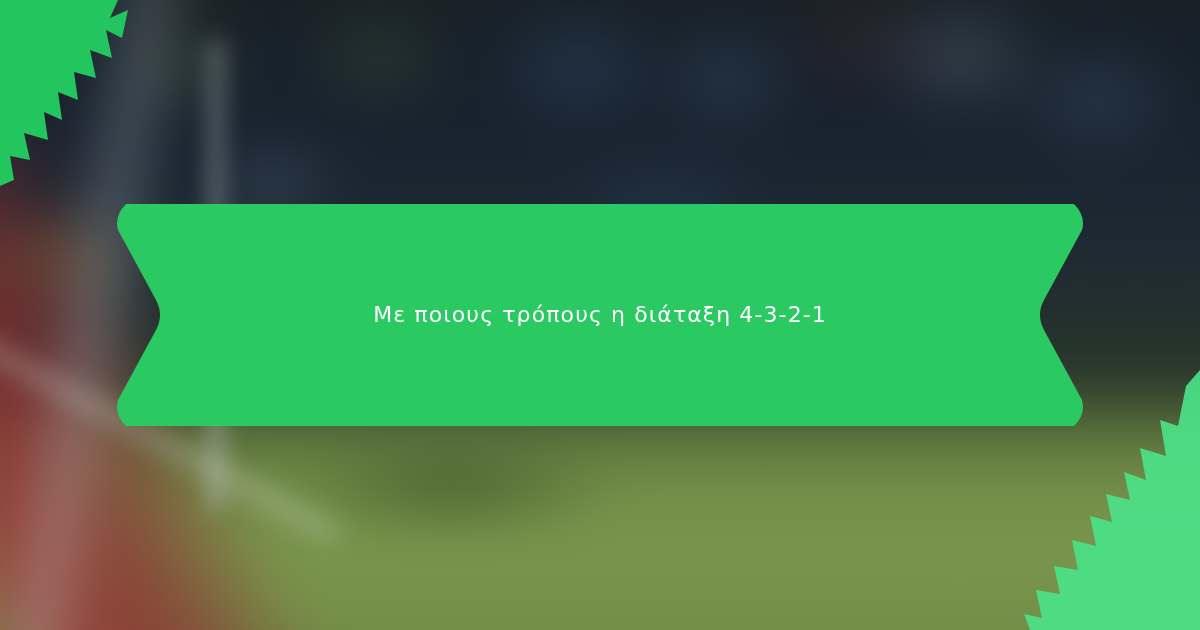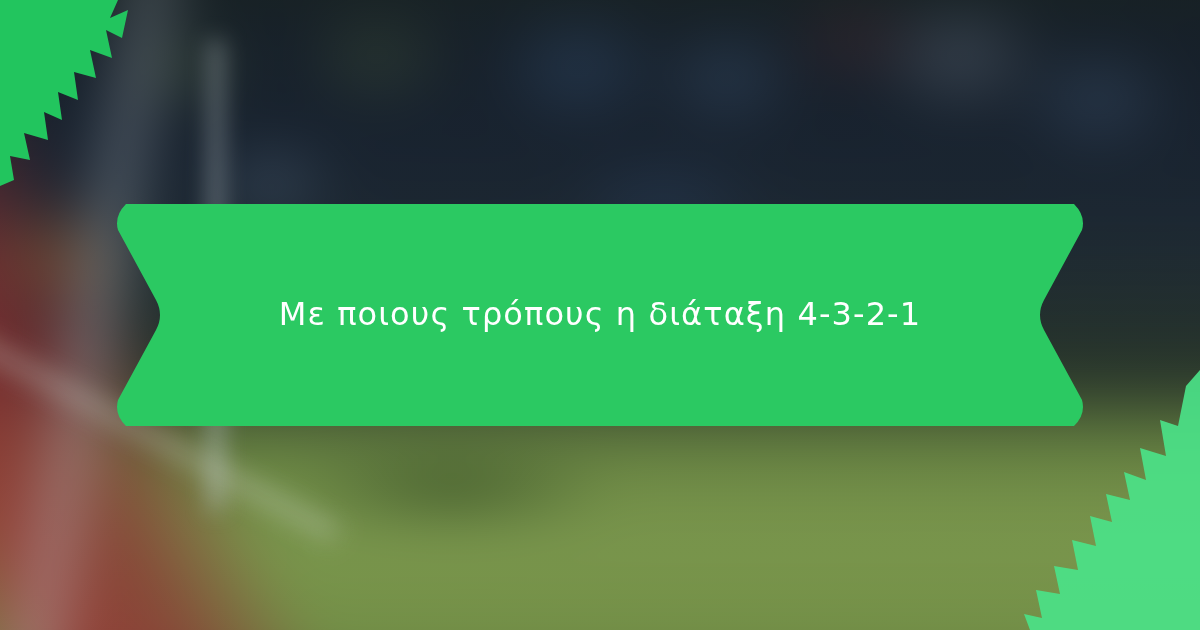--- a/index.html
+++ b/index.html
@@ -111,21 +111,21 @@
     height: 238px;
     display: flex;
     flex-direction: column;
     align-items: center;
     justify-content: center;
     box-sizing: border-box;
     padding: 0 120px;
   }
   .q-line {
     color: #ffffff;
-    font-size: 32px;
+    font-size: 22px;
     font-weight: 400;
     line-height: 1.62;
     letter-spacing: 0.2px;
     text-align: center;
     white-space: nowrap;
   }
   .q-line-1 { letter-spacing: 1.1px; }
 </style>
 </head>
 <body>

